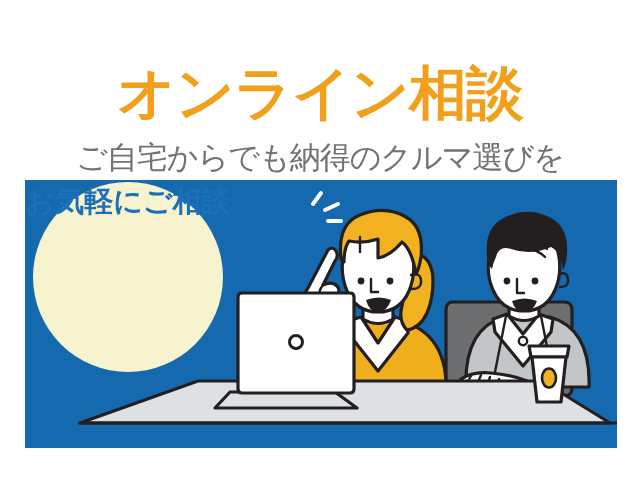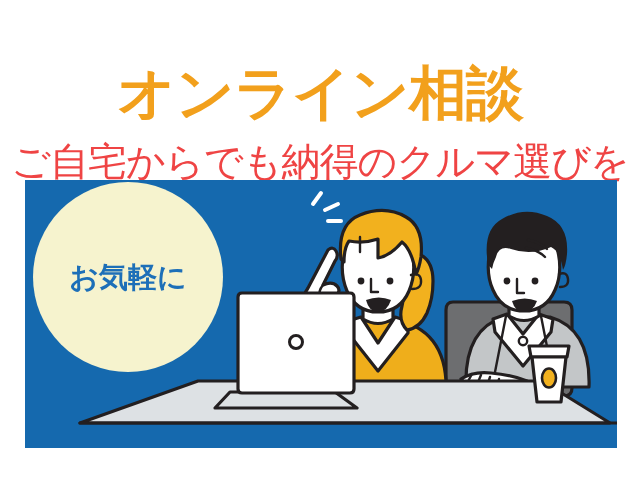--- a/index.html
+++ b/index.html
@@ -43,25 +43,25 @@
     color: #F2A01C;
     white-space: nowrap;
   }
   #sub-title {
     position: absolute;
     left: 0;
     top: 104px;
     width: 640px;
     text-align: center;
     font-family: "DejaVu Sans", "Liberation Sans", sans-serif;
-    font-size: 39px;
+    font-size: 31px;
     font-weight: 400;
     line-height: 1;
     letter-spacing: -1px;
-    color: #ef4444;
+    color: #737373;
     white-space: nowrap;
   }
 
   
   #illustration-panel {
     position: absolute;
     left: 25px;
     top: 180px;
     width: 592px;
     height: 268px;
@@ -78,22 +78,22 @@
   
   #badge {
     position: absolute;
     left: 8px;
     top: 2px;
     width: 190px;
     height: 190px;
     border-radius: 50%;
     background: #F6F3CE;
     display: flex;
-    flex-direction: column;
-    align-items: center;
+    flex-direction: row;
+    align-items: flex-start;
     justify-content: center;
     z-index: 5;
   }
   .badge-line {
     font-family: "DejaVu Sans", "Liberation Sans", sans-serif;
     font-size: 29px;
     font-weight: 700;
     line-height: 1.34;
     color: #1D6FB8;
     white-space: nowrap;
@@ -240,16 +240,17 @@
         <path class="wht" d="M504 166 l40 0 l-2 11 l-36 0 z"></path>
 
         <path class="wht" d="M507 177 l34 0 l-5 45 l-24 0 z"></path>
 
         <ellipse cx="524" cy="198" rx="7" ry="9.5" fill="#F2B11E" stroke="#231F20" stroke-width="2.6"></ellipse>
       </g>
     </svg>
 
     <div id="badge">
       <div class="badge-line">お気軽に</div>
+      <div class="badge-line">ご相談</div>
     </div>
 
   </div>
 </div>
 
 </body></html>

